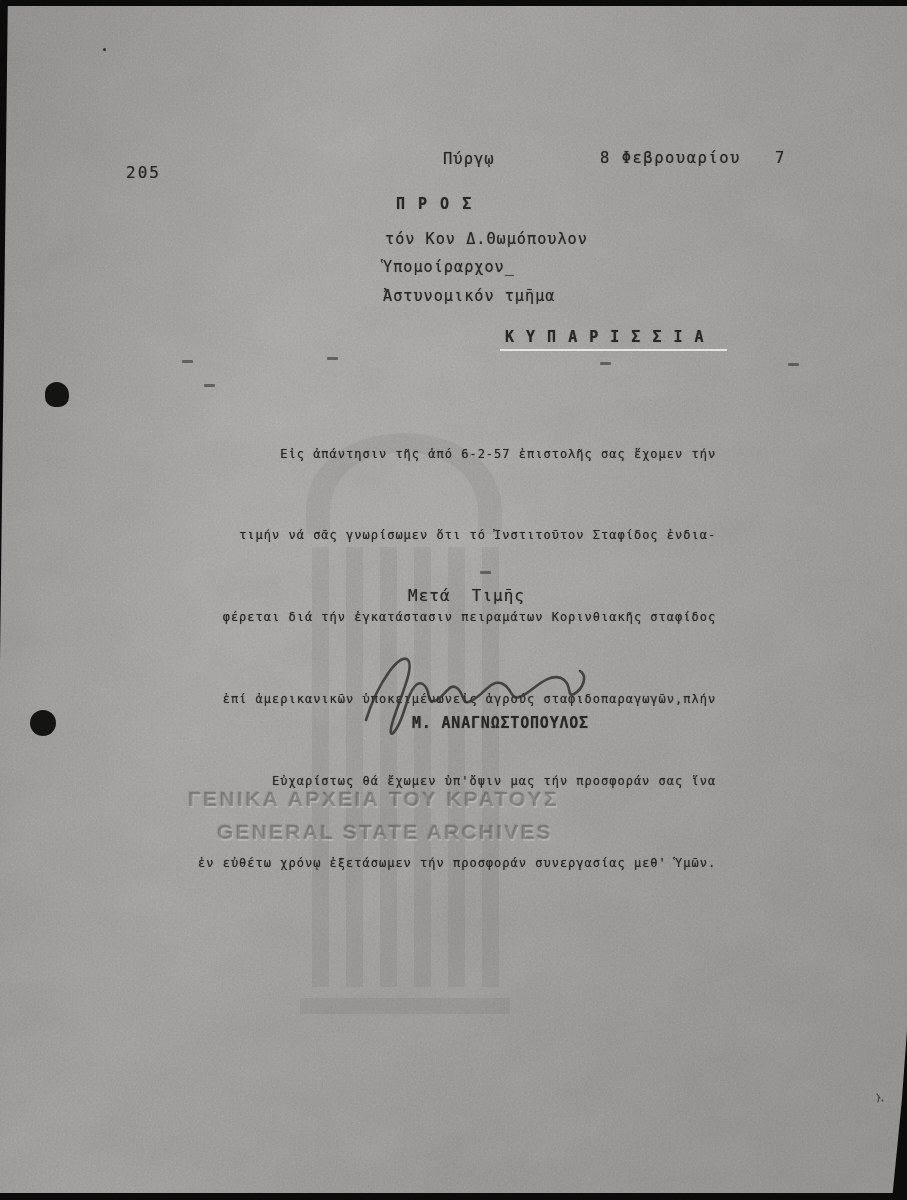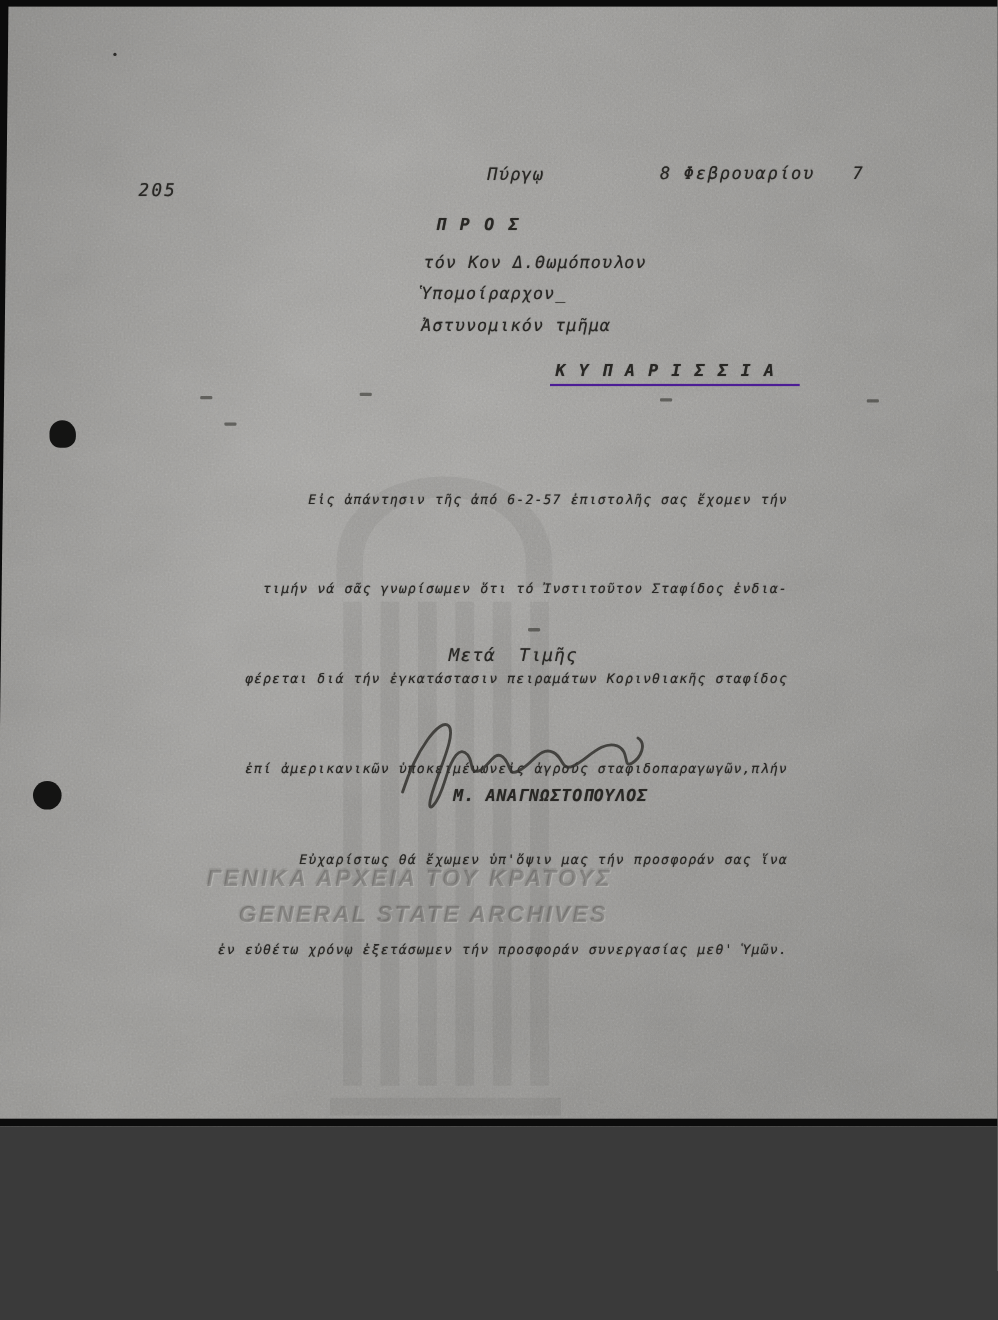--- a/index.html
+++ b/index.html
@@ -1,21 +1,20 @@
 <!DOCTYPE html>
 <html><head>
 <meta charset="utf-8">
 <style>
   html,body{margin:0;padding:0;background:#3a3a3a;}
   .scan{
-    position:relative;width:907px;height:1024px;overflow:hidden;
+    position:relative;width:907px;height:1200px;overflow:hidden;
     background:#a1a09d;
     font-family:"DejaVu Sans Mono","DejaVu Sans",monospace;
     color:#262523;
-    font-style:italic;
   }
   .shade1{position:absolute;inset:0;pointer-events:none;
     background:linear-gradient(104deg,rgba(0,0,0,0.07) 0%,rgba(255,255,255,0.05) 30%,rgba(0,0,0,0.02) 62%,rgba(0,0,0,0.06) 100%);}
   .shade2{position:absolute;inset:0;pointer-events:none;
     background:radial-gradient(ellipse 70% 55% at 50% 42%,rgba(255,255,255,0.05),rgba(0,0,0,0.055));}
   .texture{position:absolute;left:0;top:0;pointer-events:none;}
 
   
   .edge{position:absolute;background:#0b0b0b;}
   .edge-top{left:0;top:0;width:907px;height:6px;}
@@ -36,21 +35,21 @@
     color:#282724;text-shadow:0 0 1px rgba(25,24,22,0.55);}
   .page-num{left:126px;top:163px;font-size:16px;letter-spacing:2px;}
   .place{left:443px;top:150px;font-size:15.5px;letter-spacing:1px;}
   .date{left:600px;top:149px;font-size:15.5px;letter-spacing:1.5px;}
   .year{left:775px;top:149px;font-size:15.5px;}
   .pros{left:396px;top:195px;font-size:15px;letter-spacing:2px;font-weight:bold;}
   .addr1{left:385px;top:230px;font-size:15.2px;letter-spacing:1px;}
   .addr2{left:383px;top:258px;font-size:15.2px;letter-spacing:1px;}
   .addr3{left:383px;top:287px;font-size:15.2px;letter-spacing:1px;}
   .city{left:500px;top:328px;font-size:15px;letter-spacing:1.5px;font-weight:bold;
-    border-bottom:2px solid #4c1d95;padding:0 22px 3px 5px;}
+    border-bottom:2px solid #e5e5e5;padding:0 22px 3px 5px;}
   .body-block{left:198px;top:386px;font-size:12px;letter-spacing:1px;line-height:27.3px;text-align:right;}
   .closing{left:408px;top:586px;font-size:16px;letter-spacing:1px;}
   .signer{left:412px;top:714px;font-size:15px;letter-spacing:0.8px;font-weight:bold;}
 
   .dash{position:absolute;width:11px;height:2.5px;background:#34332f;opacity:.6;border-radius:1px;}
 
   
   .stamp{position:absolute;left:372px;top:610px;width:236px;text-align:center;
     font-family:"Liberation Sans","DejaVu Sans",sans-serif;
     color:#5e5d5a;opacity:.92;}

